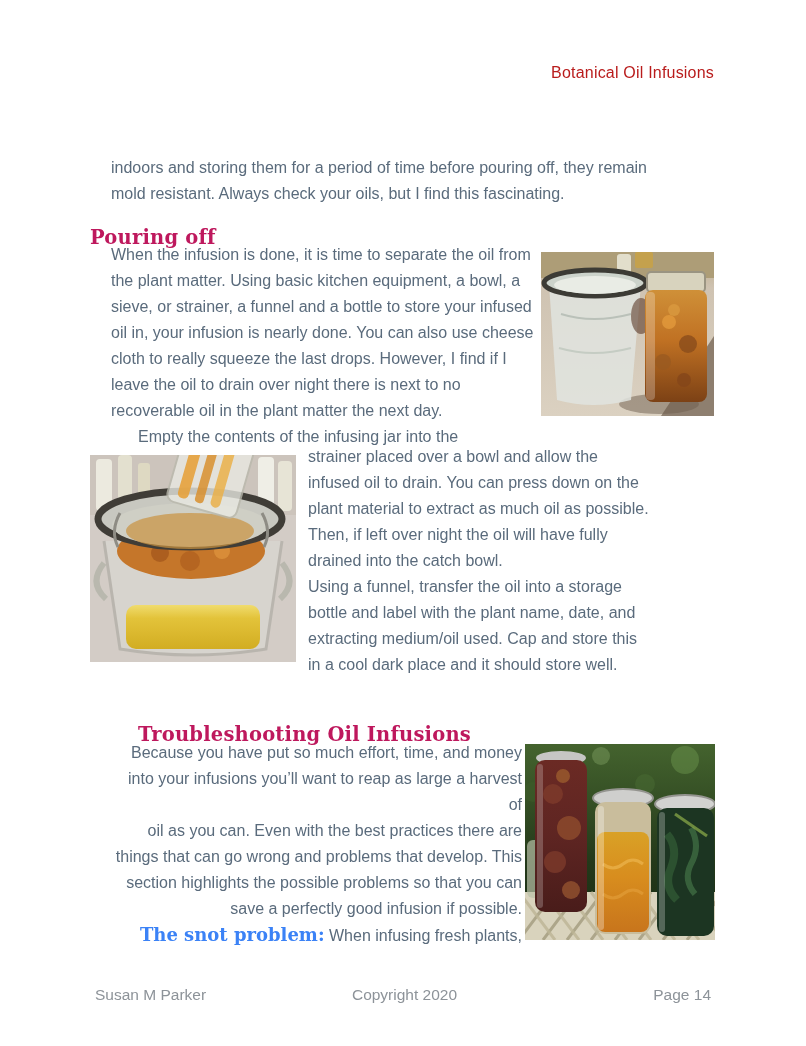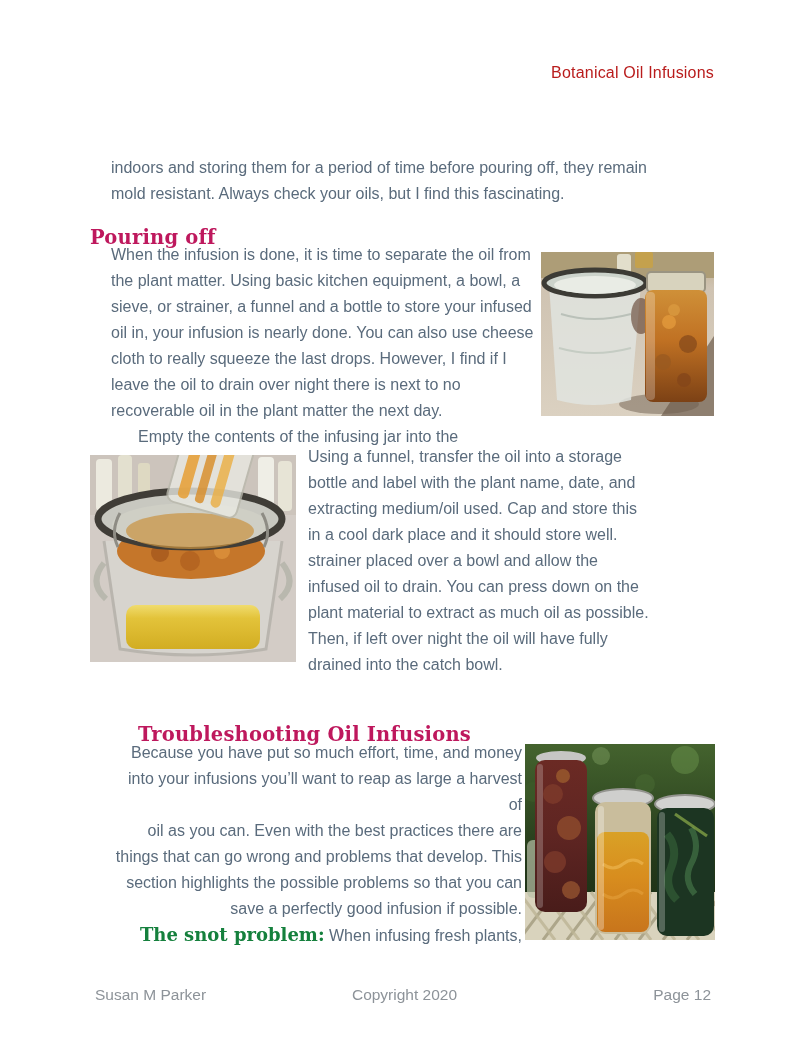--- a/index.html
+++ b/index.html
@@ -41,21 +41,21 @@
   .beside-text  { top: 444px; left: 308px; width: 400px; }
   .beside-text p { margin: 0; }
 
   .h-trouble    { top: 707px; left: 90px; width: 500px; margin-left: 48px; }
   .trouble-body { top: 740px; left: 90px; width: 432px; text-align: right; }
   .snot-para    { padding-left: 48px; }
   .snot-label {
     font-family: "DejaVu Serif", serif;
     font-weight: bold;
     font-size: 18px;
-    color: #15803d;
+    color: #3b82f6;
   }
 
   .photo { display: block; line-height: 0; }
   .photo-1 { top: 252px; left: 541px; }
   .photo-2 { top: 455px; left: 90px; }
   .photo-3 { top: 744px; left: 525px; }
 
   .page-footer {
     top: 986px; left: 95px; width: 619px;
     font-size: 15.5px;
@@ -161,29 +161,29 @@
         <rect x="94" y="-34" width="11" height="84" rx="5" fill="#e6a23c" opacity="0.9"></rect>
         <rect x="112" y="-40" width="9" height="90" rx="4" fill="#d88f2e" opacity="0.85"></rect>
         <rect x="128" y="-28" width="10" height="78" rx="5" fill="#eab04a" opacity="0.85"></rect>
       </g>
       <path d="M30 58 Q20 76 28 92" stroke="#8e8c84" stroke-width="3" fill="none"></path>
       <path d="M172 58 Q182 76 174 92" stroke="#8e8c84" stroke-width="3" fill="none"></path>
     </svg>
   </figure>
 
   <div class="abs beside-text body-text">
-    <p class="lines">Using a funnel, transfer the oil into a storage
-bottle and label with the plant name, date, and
-extracting medium/oil used. Cap and store this
-in a cool dark place and it should store well.</p>
     <p class="lines">strainer placed over a bowl and allow the
 infused oil to drain. You can press down on the
 plant material to extract as much oil as possible.
 Then, if left over night the oil will have fully
 drained into the catch bowl.</p>
+    <p class="lines">Using a funnel, transfer the oil into a storage
+bottle and label with the plant name, date, and
+extracting medium/oil used. Cap and store this
+in a cool dark place and it should store well.</p>
   </div>
 
   <h2 class="abs h-trouble section-heading">Troubleshooting Oil Infusions</h2>
 
   <div class="abs trouble-body body-text">
     <div class="lines">Because you have put so much effort, time, and money
 into your infusions you’ll want to reap as large a harvest of
 oil as you can. Even with the best practices there are
 things that can go wrong and problems that develop. This
 section highlights the possible problems so that you can
@@ -259,16 +259,16 @@
       <path d="M142 90 q12 14 4 34 q-8 18 6 32" stroke="#2c5130" stroke-width="8" fill="none"></path>
       <path d="M166 84 q10 18 0 36 q-8 16 4 30" stroke="#3f6b42" stroke-width="6" fill="none" opacity="0.8"></path>
       <path d="M150 70 L182 92" stroke="#8fae4a" stroke-width="3" opacity="0.7"></path>
       <rect x="134" y="68" width="6" height="120" rx="3" fill="#ffffff" opacity="0.25"></rect>
     </svg>
   </figure>
 
   <div class="abs page-footer">
     <span class="footer-left">Susan M Parker</span>
     <span class="footer-center">Copyright 2020</span>
-    <span class="footer-right">Page 12</span>
+    <span class="footer-right">Page 14</span>
   </div>
 
 </div>
 
 </body></html>

